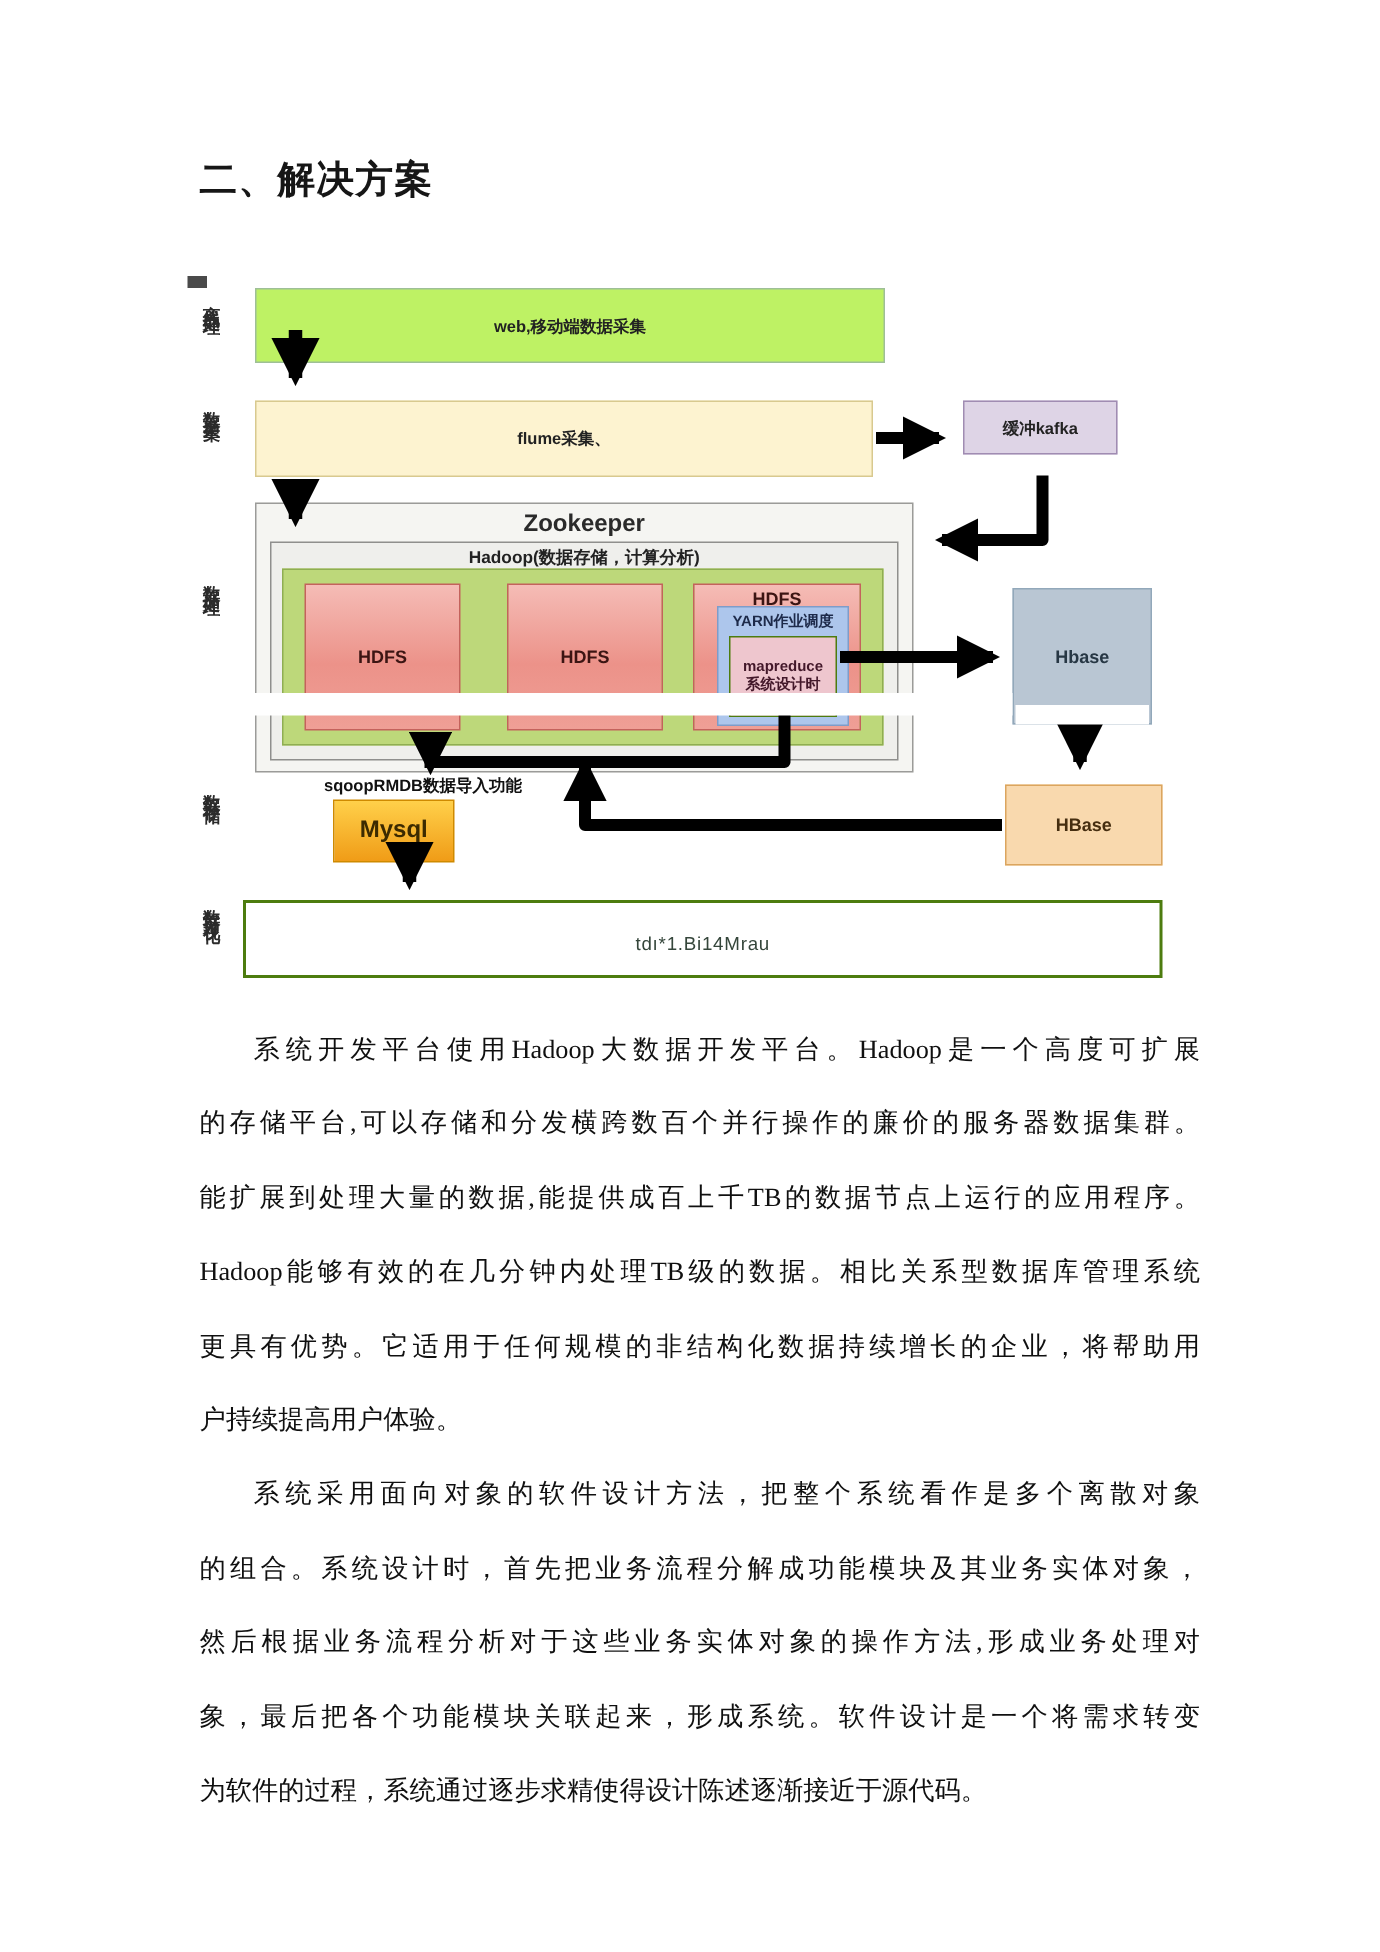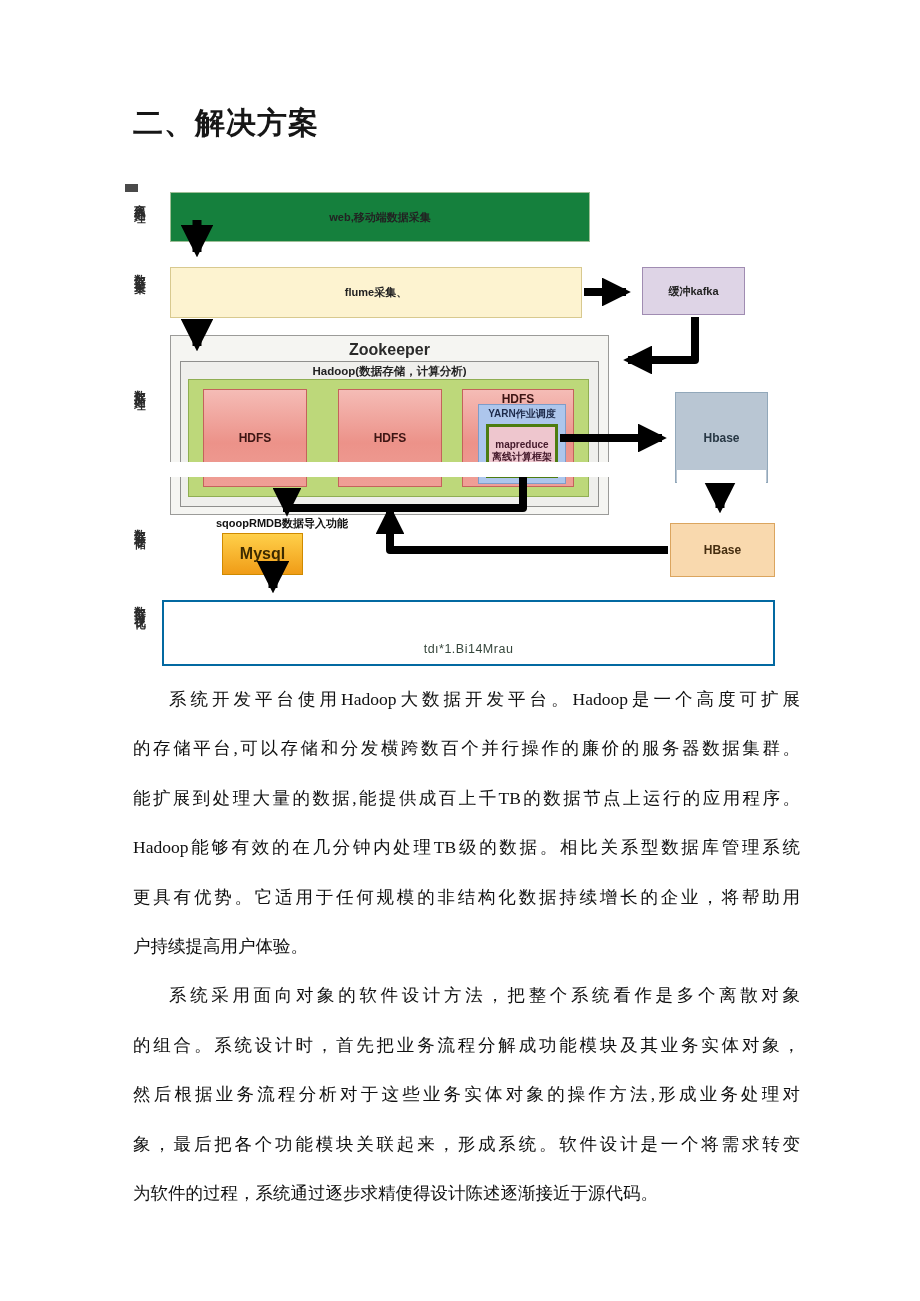--- a/index.html
+++ b/index.html
@@ -2,50 +2,50 @@
 <html><head>
 <meta charset="utf-8">
 <style>
   * { margin:0; padding:0; box-sizing:border-box; }
   html,body { background:#fff; }
   .page {
     position:relative; width:920px; height:1301px; background:#ffffff;
     font-family:"Liberation Sans","DejaVu Sans",sans-serif; overflow:hidden;
   }
   .abs { position:absolute; }
-  .h1 { left:133px; top:103px; font-size:30px; font-weight:700; color:#161616; letter-spacing:1px; }
+  .h1 { left:133px; top:103px; font-size:25px; font-weight:700; color:#161616; letter-spacing:1px; }
   .h2 { left:131px; top:151px; font-size:22px; font-weight:600; color:#1c1c1c; letter-spacing:1px; }
 
   
   .dbox { position:absolute; display:flex; align-items:center; justify-content:center;
           font-weight:700; color:#222; text-align:center; }
-  .web-box   { left:170px; top:192px; width:420px; height:50px; background:#15803d; border:1px solid #9ebf97; font-size:11px; }
+  .web-box   { left:170px; top:192px; width:420px; height:50px; background:#bef264; border:1px solid #9ebf97; font-size:11px; }
   .flume-box { left:170px; top:267px; width:412px; height:51px; background:#fdf3d0; border:1px solid #d8c98f; font-size:11px; }
-  .kafka-box { left:642px; top:267px; width:103px; height:48px; background:#ded4e6; border:1px solid #a08cb2; font-size:11px; }
+  .kafka-box { left:642px; top:267px; width:103px; height:36px; background:#ded4e6; border:1px solid #a08cb2; font-size:11px; }
   .zk-box    { left:170px; top:335px; width:439px; height:180px; background:#f5f5f2; border:1px solid #9b9b99; }
   .zk-label  { left:170px; top:341px; width:439px; text-align:center; font-size:16px; font-weight:700; color:#2a2a2a; }
   .hadoop-box{ left:180px; top:361px; width:419px; height:146px; background:#efefec; border:1px solid #8f8f8d; }
   .hadoop-label{ left:180px; top:364px; width:419px; text-align:center; font-size:11.5px; font-weight:700; color:#222; }
   .green-box { left:188px; top:379px; width:401px; height:118px; background:#bdd87a; border:1px solid #8fae52; }
   .hdfs      { background:linear-gradient(180deg,#f5bcb6 0%,#ec9289 55%,#ef9f96 100%);
                border:1px solid #c4625c; color:#3c1513; font-size:12px; }
   .hdfs1 { left:203px; top:389px; width:104px; height:98px; }
   .hdfs2 { left:338px; top:389px; width:104px; height:98px; }
   .hdfs3 { left:462px; top:389px; width:112px; height:98px; align-items:flex-start; padding-top:2px; }
   .yarn-box  { left:478px; top:404px; width:88px; height:80px; background:#adc6ec; border:1px solid #7e9cc9;
                align-items:flex-start; padding-top:2px; font-size:10px; color:#1d2a4a; }
-  .mr-box    { left:486px; top:424px; width:72px; height:54px; background:#eec6ce; border:3px solid #4d7c0f;
+  .mr-box    { left:486px; top:424px; width:72px; height:54px; background:#eec6ce; border:1px solid #4d7c0f;
                flex-direction:column; font-size:10px; line-height:12px; color:#43182a; }
   .hbase-gray   { left:675px; top:392px; width:93px; height:91px; background:#b9c6d3; border:1px solid #92a8ba; font-size:12px; color:#273744; }
   .hbase-orange { left:670px; top:523px; width:105px; height:54px; background:#f9d9ae; border:1px solid #dba55f; font-size:12px; color:#462e10; }
   .mysql-box { left:222px; top:533px; width:81px; height:42px; background:linear-gradient(180deg,#ffd04a,#f09c17);
                border:1px solid #cf8a00; font-size:16px; color:#3c2a00; }
   .sqoop-label { left:216px; top:516px; font-size:11px; font-weight:700; color:#111; }
-  .viz-box   { left:162px; top:600px; width:613px; height:66px; background:#ffffff; border:2px solid #0369a1;
-               align-items:flex-start; justify-content:center; padding-top:40px; font-weight:400;
+  .viz-box   { left:162px; top:600px; width:613px; height:52px; background:#ffffff; border:2px solid #4d7c0f;
+               align-items:flex-start; justify-content:center; padding-top:20px; font-weight:400;
                font-size:12.5px; color:#35463b; letter-spacing:0.5px; }
 
   .stripe { background:#ffffff; }
   .artifact { left:125px; top:184px; width:13px; height:8px; background:#4a4a4a; }
 
   
   .vlabel { position:absolute; left:132px; writing-mode:vertical-rl; text-orientation:upright;
             font-size:11.5px; font-weight:700; color:#2b2b2b; letter-spacing:3px; }
 
   
@@ -90,21 +90,21 @@
     <div class="abs hadoop-box"></div>
     <div class="abs hadoop-label">Hadoop(数据存储，计算分析)</div>
     <div class="abs green-box"></div>
 
     <div class="dbox hdfs hdfs1">HDFS</div>
     <div class="dbox hdfs hdfs2">HDFS</div>
     <div class="dbox hdfs hdfs3">HDFS</div>
     <div class="dbox yarn-box">YARN作业调度</div>
     <div class="dbox mr-box">
       <span>mapreduce</span>
-      <span>离线计算框架</span>
+      <span>系统设计时</span>
     </div>
 
     <div class="dbox hbase-gray">Hbase</div>
     <div class="dbox hbase-orange">HBase</div>
     <div class="abs sqoop-label">sqoopRMDB数据导入功能</div>
     <div class="dbox mysql-box">Mysql</div>
     <div class="dbox viz-box">tdı*1.Bi14Mrau</div>
 
     <svg class="connectors" width="920" height="700" viewBox="0 0 920 700">
       <defs>

